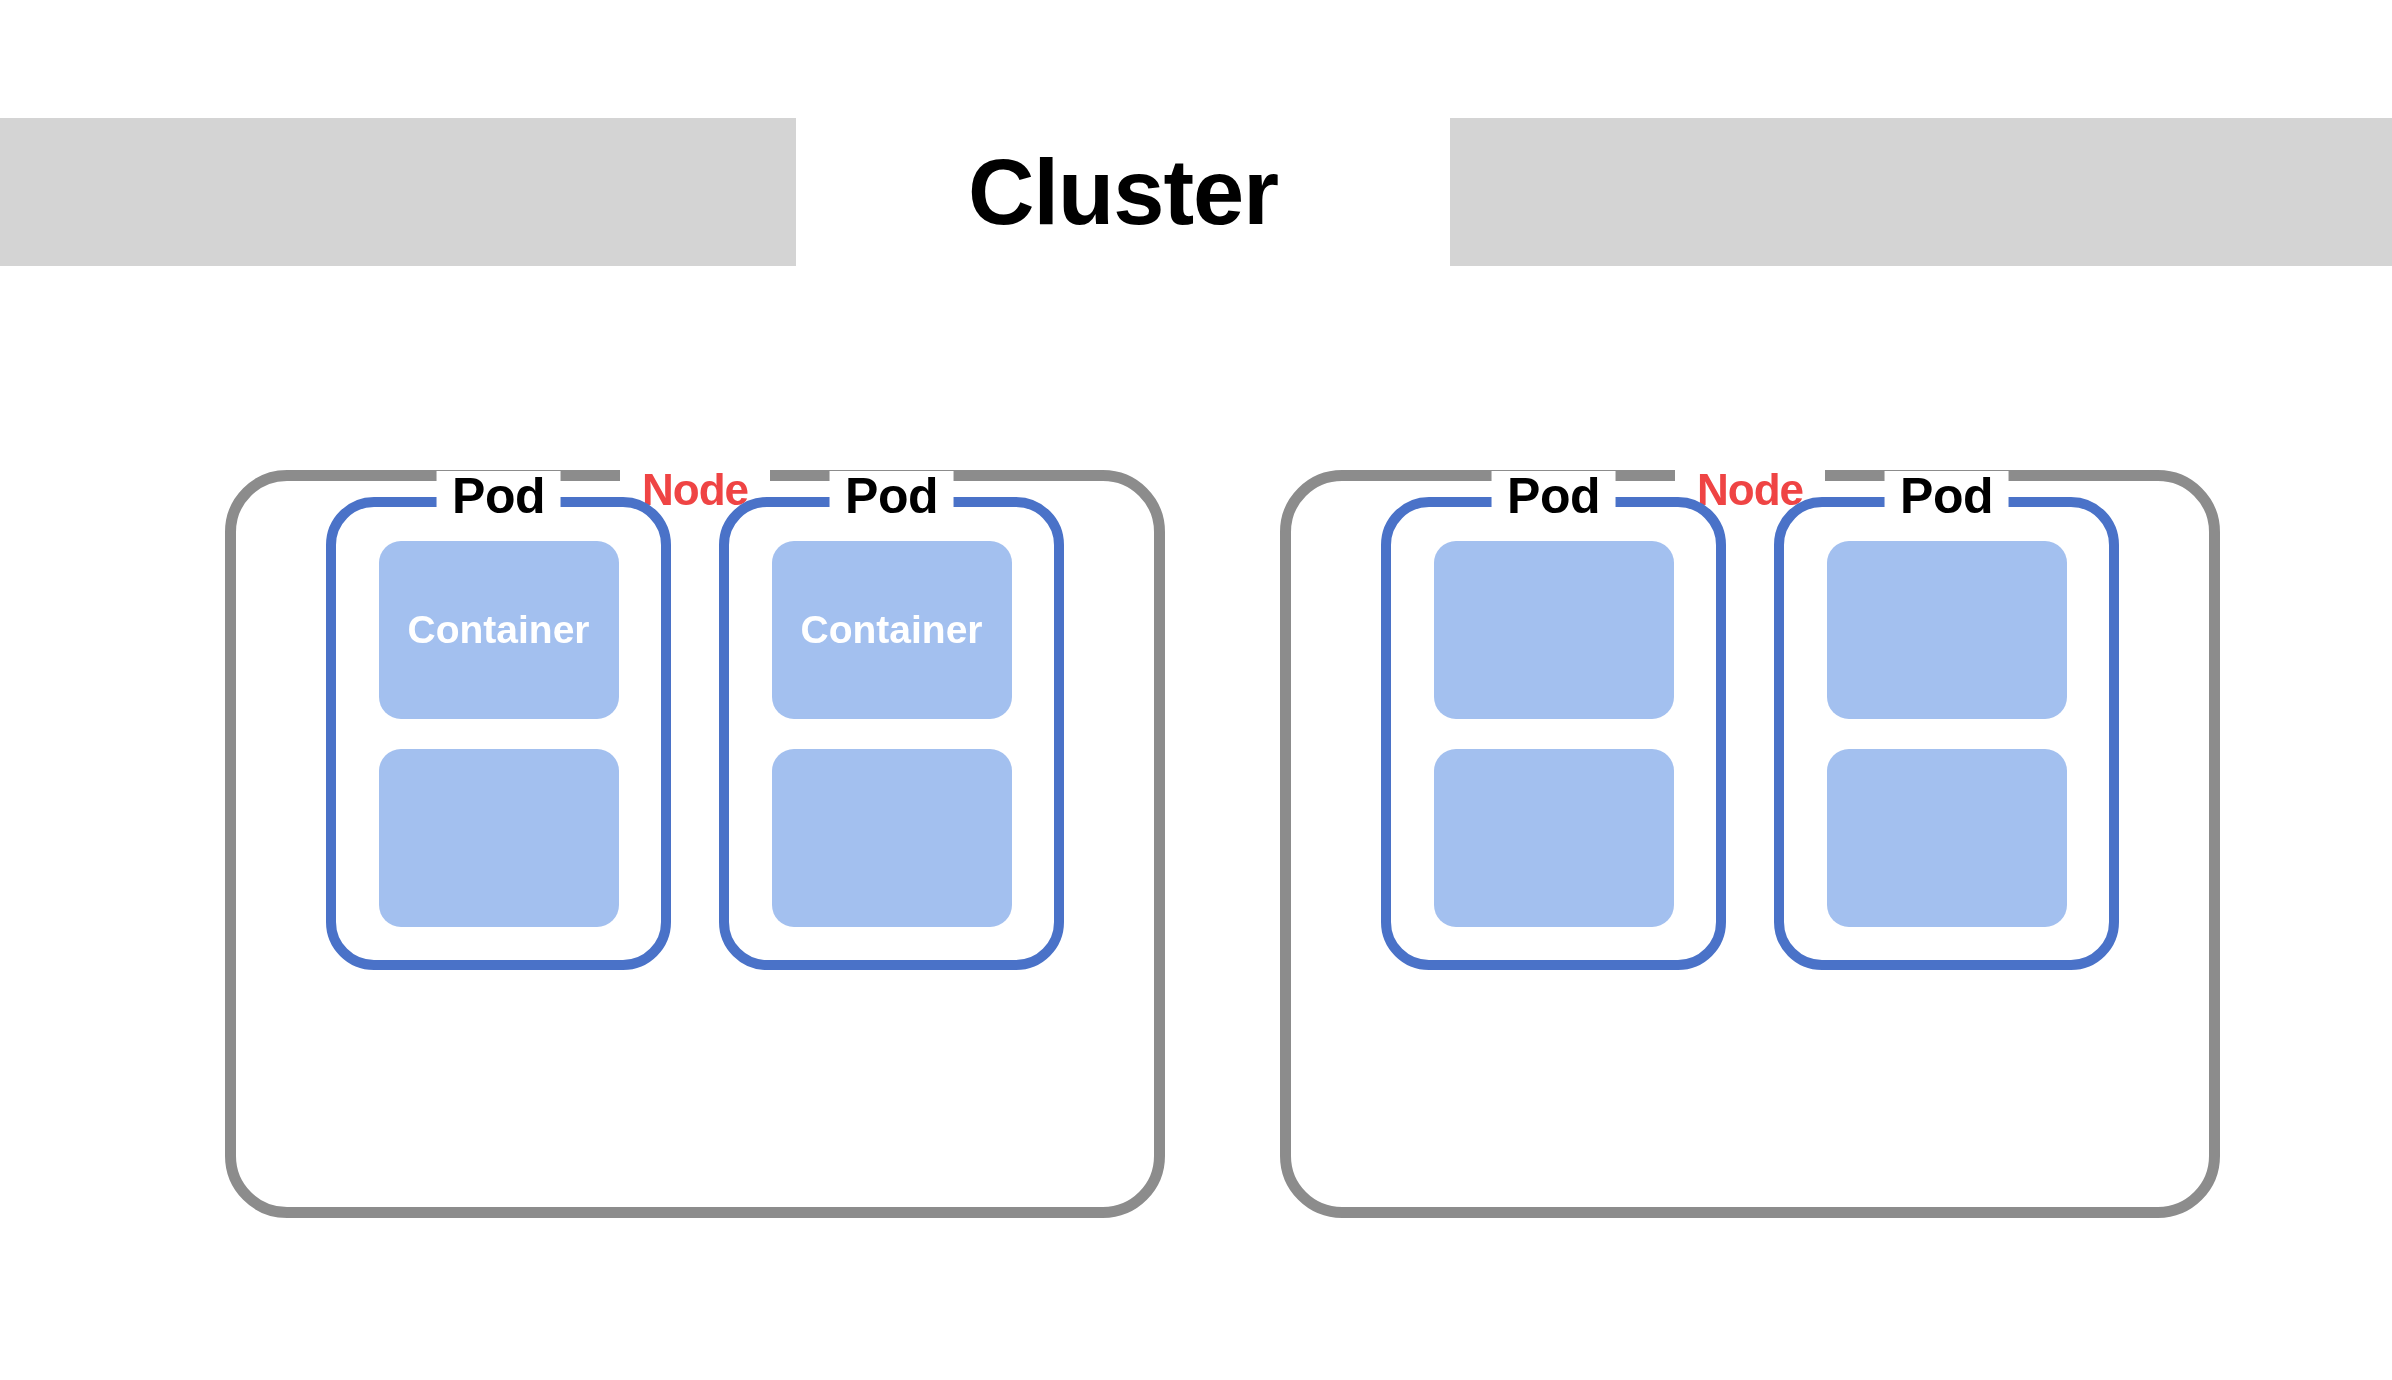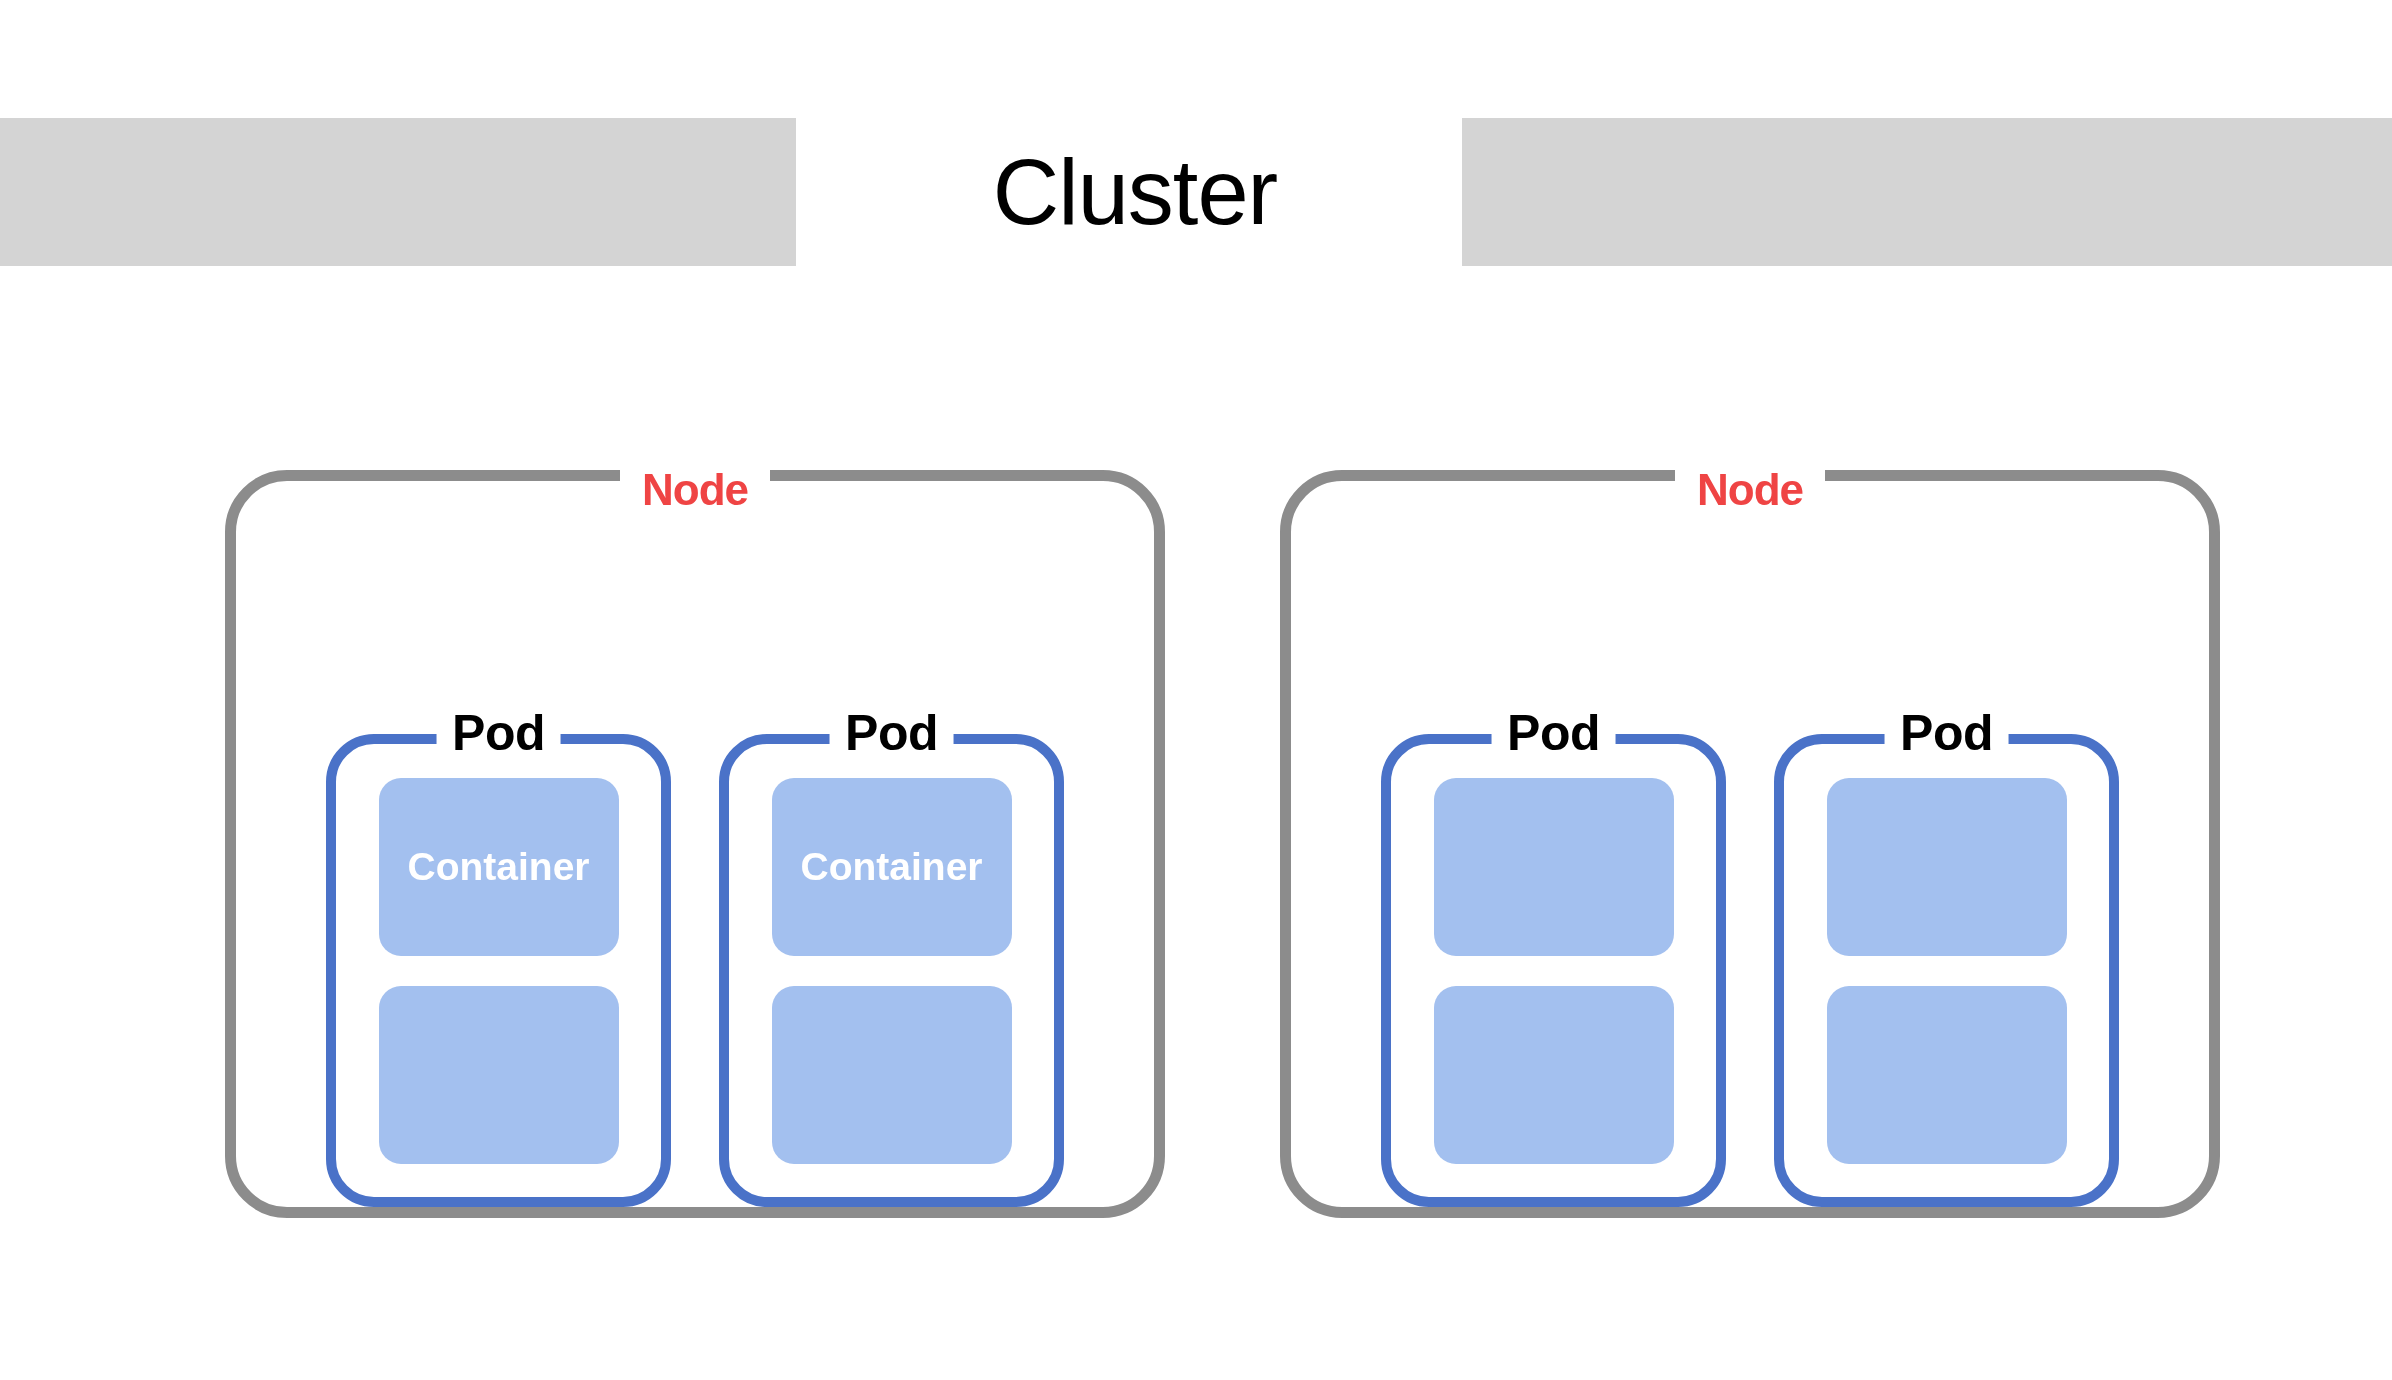--- a/index.html
+++ b/index.html
@@ -41,27 +41,26 @@
   .cluster-title {
     position: absolute;
     left: 796px;
     top: 0;
     width: 654px;
     height: 148px;
     display: flex;
     align-items: center;
     justify-content: center;
     font-size: 92px;
-    font-weight: normal;
+    font-weight: bold;
     color: #000000;
     letter-spacing: -1px;
     line-height: 1;
     background: #ffffff;
     white-space: nowrap;
-    padding-left: 12px;
   }
 
   
   .node {
     position: absolute;
     top: 470px;
     width: 940px;
     height: 748px;
     border: 11px solid #8c8c8c;
     border-radius: 62px;
@@ -89,21 +88,21 @@
   }
 
   
   .pod-row {
     position: absolute;
     left: 0;
     top: 0;
     width: 100%;
     height: 100%;
     display: flex;
-    align-items: flex-end;
+    align-items: flex-start;
     justify-content: center;
     gap: 48px;
     padding-top: 16px;
     box-sizing: border-box;
   }
 
   
   .pod {
     position: relative;
     width: 345px;

